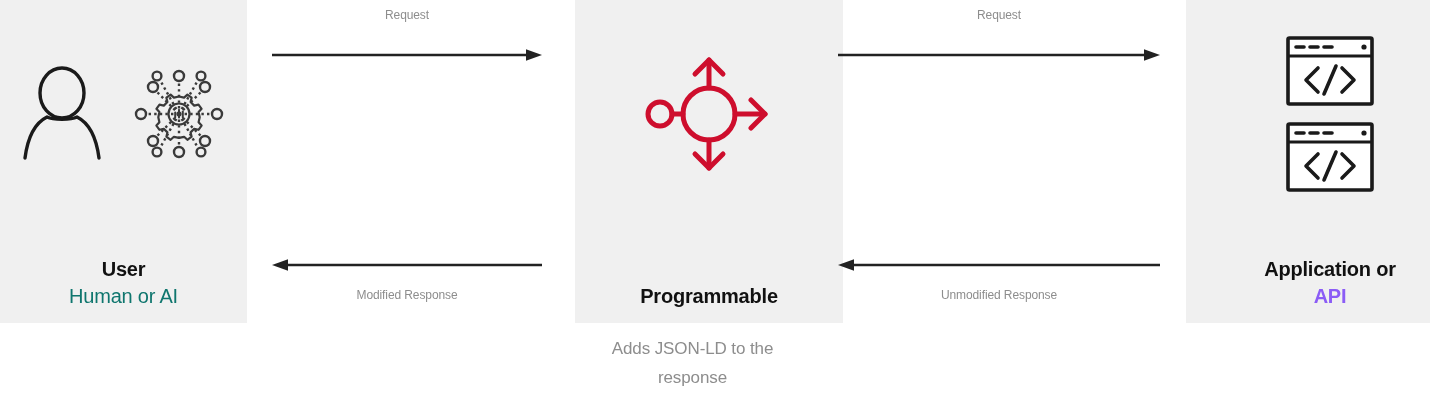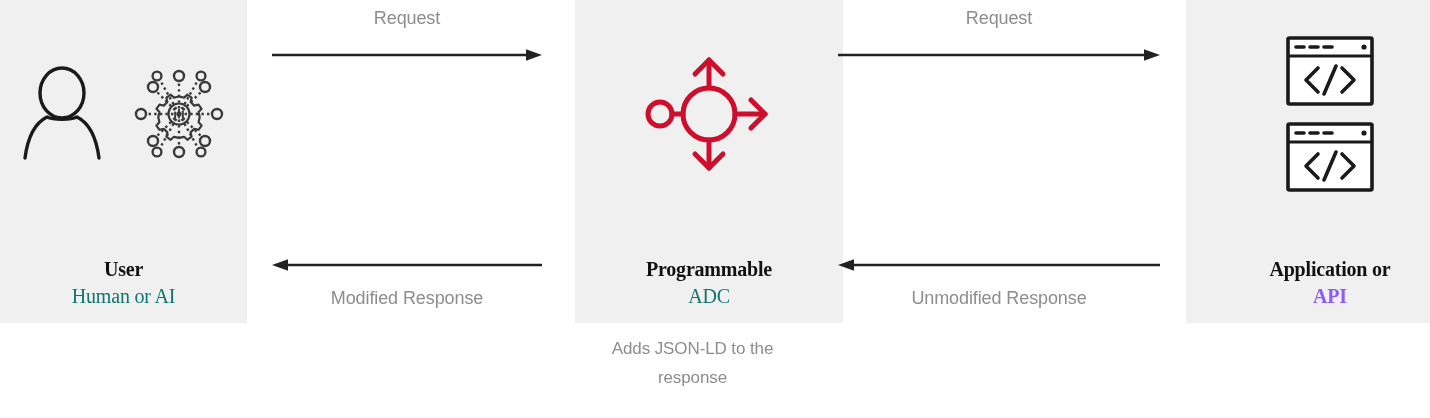--- a/index.html
+++ b/index.html
@@ -21,21 +21,20 @@
     height: 418px;
   }
 
   
   .panel {
     position: absolute;
     top: 0;
     height: 323px;
     background: #f0f0f0;
     box-sizing: border-box;
-    font-family: Liberation Serif, serif;
   }
   .panel-user  { left: 0px;    width: 247px; }
   .panel-adc   { left: 575px;  width: 268px; }
   .panel-app   { left: 1186px; width: 288px; }
 
   .panel-icons {
     position: absolute;
     left: 0;
     right: 0;
     top: 0;
@@ -92,21 +91,21 @@
   
   .flow {
     position: absolute;
     height: 60px;
   }
   .flow-label {
     position: absolute;
     left: 0;
     right: 0;
     text-align: center;
-    font-size: 18px;
+    font-size: 12px;
     color: #8d8d8d;
     letter-spacing: -0.1px;
     white-space: nowrap;
   }
   .arrow-wrap {
     position: absolute;
     left: 0;
     right: 0;
     height: 14px;
   }
@@ -200,21 +199,20 @@
           <polyline points="108,50 122,64 108,78"></polyline>
           <line x1="66" y1="38" x2="66" y2="10"></line>
           <polyline points="52,24 66,10 80,24"></polyline>
           <line x1="66" y1="90" x2="66" y2="118"></line>
           <polyline points="52,104 66,118 80,104"></polyline>
         </svg>
       </span>
     </div>
     <div class="panel-labels">
       <div class="panel-title">Programmable</div>
-      <div class="panel-sub">ADC</div>
     </div>
   </div>
 
   <div class="adc-caption">Adds JSON-LD to the response</div>
 
   <div class="panel panel-app">
     <div class="panel-icons stacked">
 
       <span>
         <svg width="88" height="70" viewBox="0 0 88 70" fill="none">

